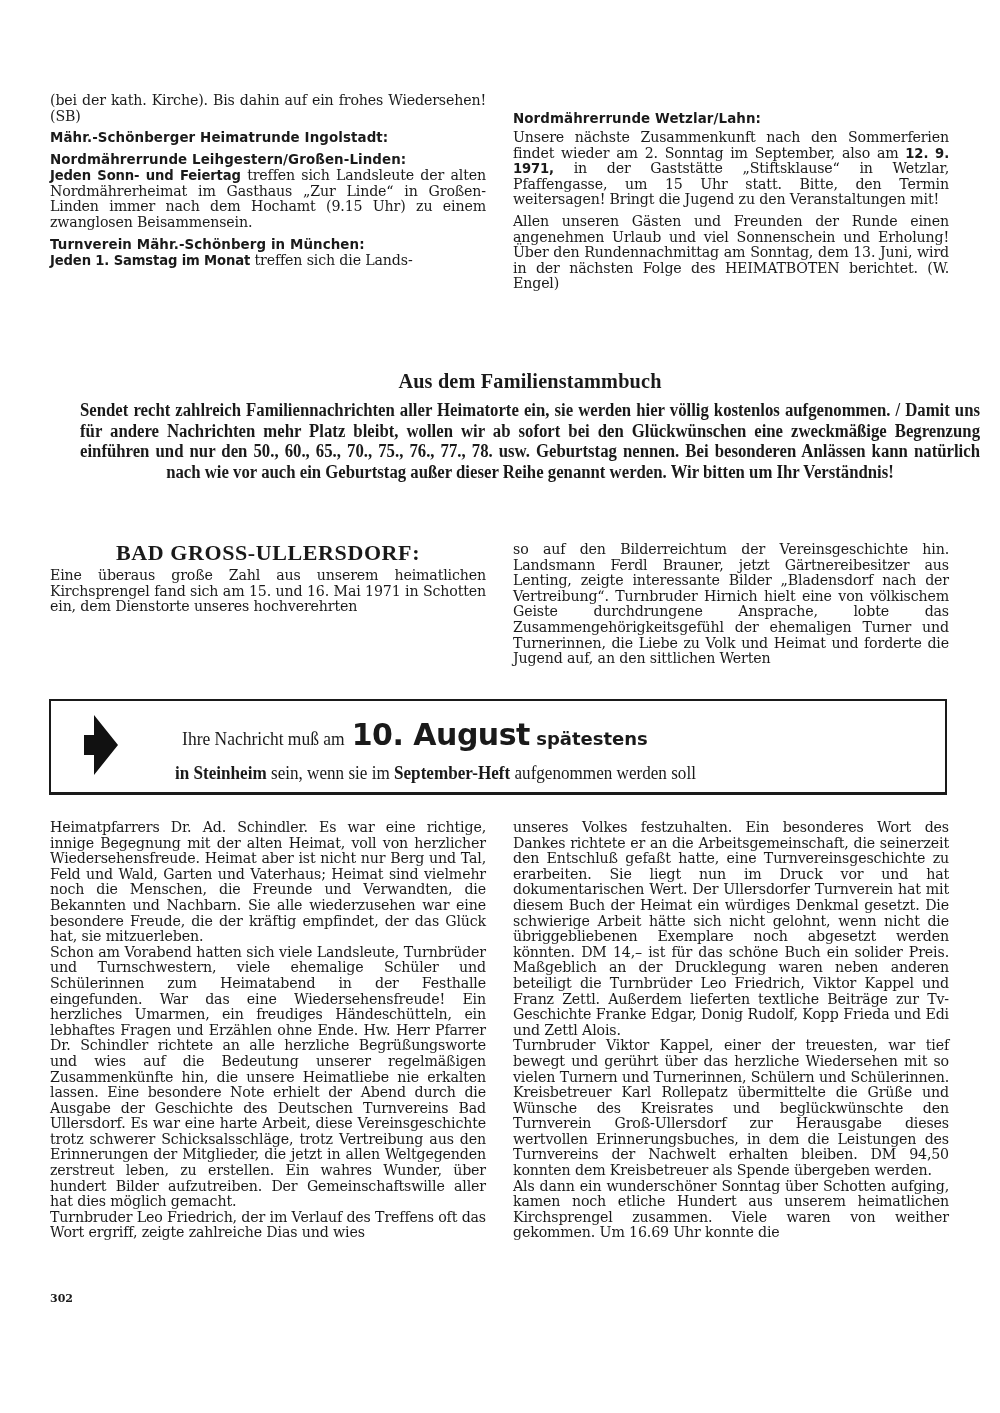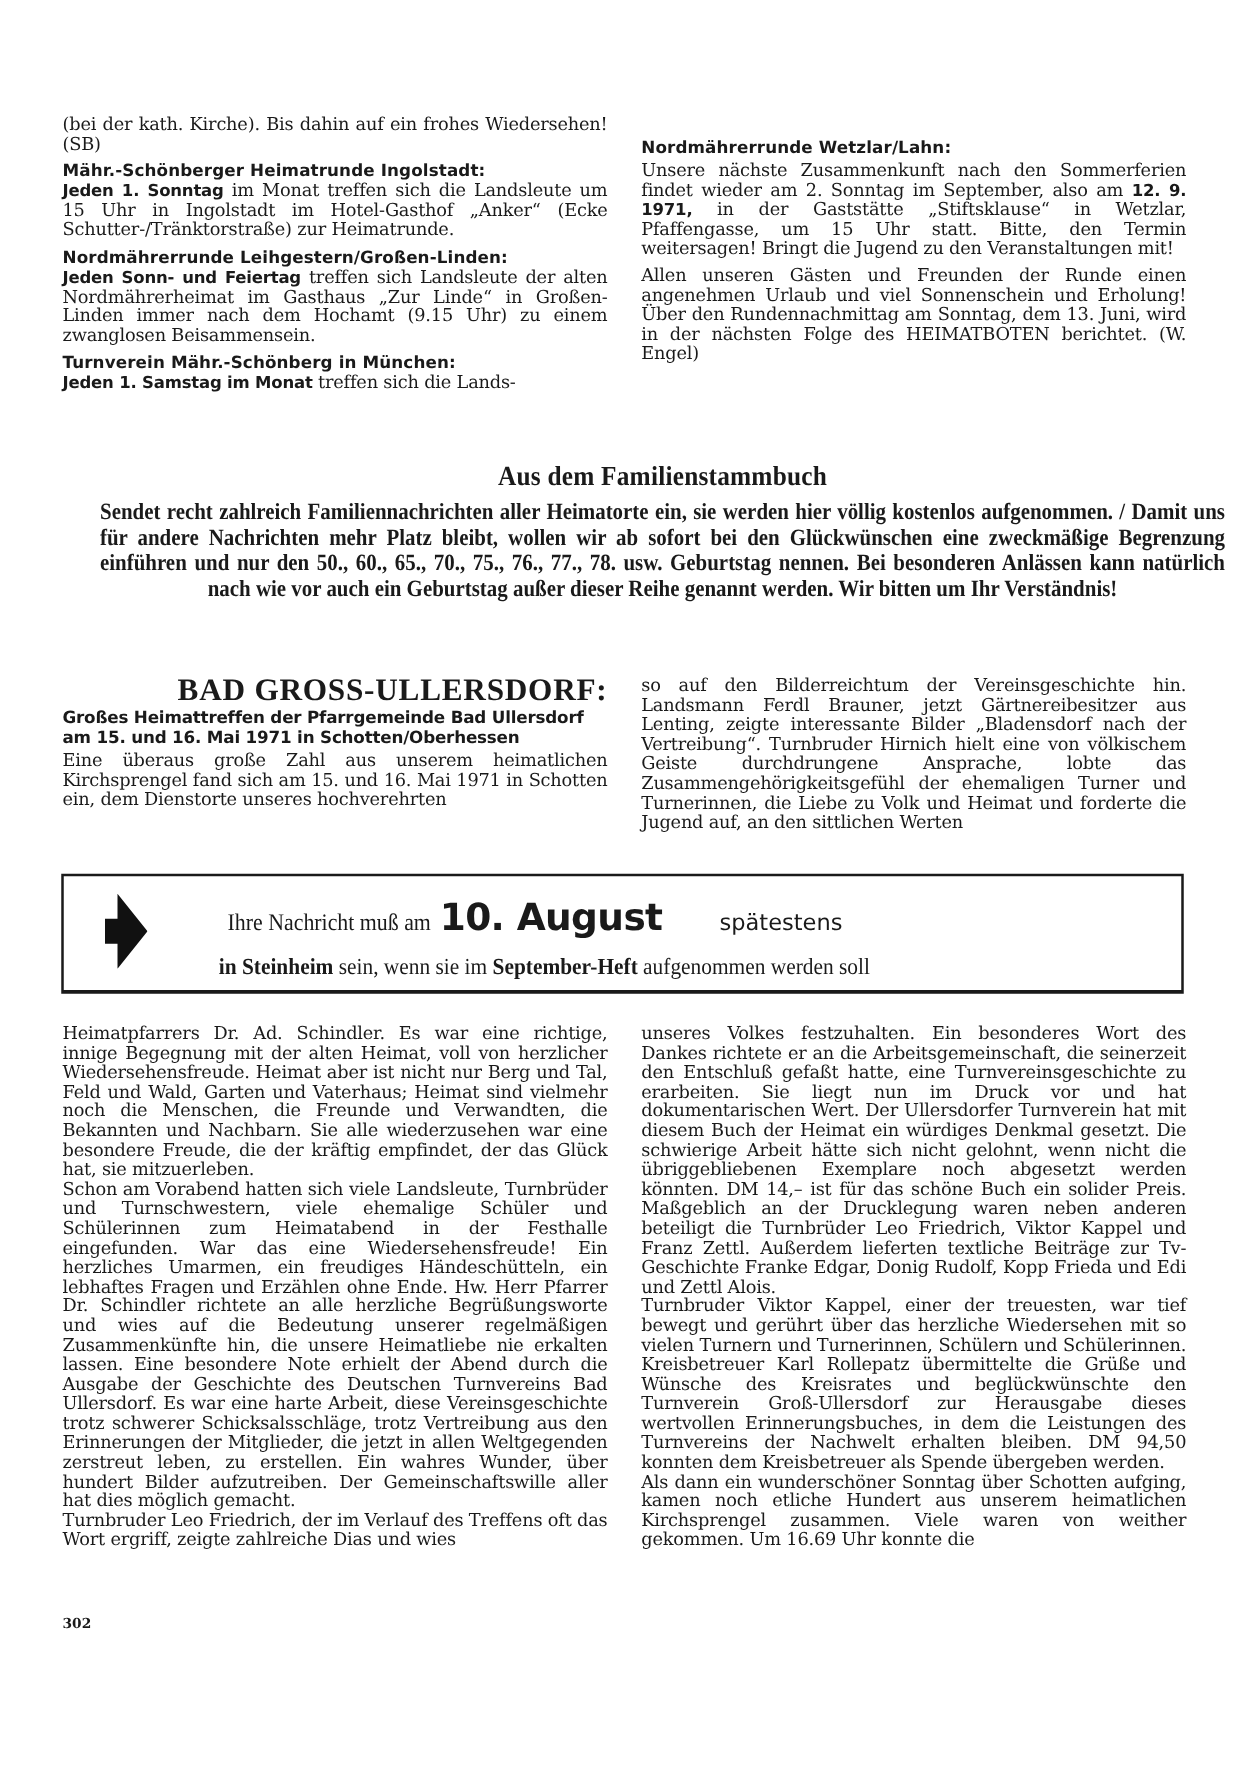--- a/index.html
+++ b/index.html
@@ -62,24 +62,24 @@
       transform-origin: center top;
       width: 1000px;
       margin-left: -50px;
     }
 
     #col-mid-left  { left: 50px;  top: 542px; }
     #col-mid-right { left: 513px; top: 542px; }
     #bgu-title {
       font-family: "Liberation Serif", "DejaVu Serif", serif;
       font-weight: bold;
-      font-size: 25px;
+      font-size: 22px;
       line-height: 22px;
       letter-spacing: 0.6px;
-      text-align: right;
+      text-align: center;
     }
     #bgu-subtitle {
       margin-top: 3px;
       font-family: "DejaVu Sans", "Liberation Sans", sans-serif;
       font-weight: bold;
       font-size: 13.4px;
       line-height: 15.6px;
       text-align: left;
     }
 
@@ -105,23 +105,22 @@
     }
     #deadline-line1 .lead { vertical-align: baseline; transform: scaleX(0.92); display: inline-block; }
     #deadline-line1 .big {
       font-family: "DejaVu Sans", "Liberation Sans", sans-serif;
       font-weight: bold;
       font-size: 30px;
       letter-spacing: -0.5px;
     }
     #deadline-line1 .after {
       font-family: "DejaVu Sans", "Liberation Sans", sans-serif;
-      font-weight: normal;
+      font-weight: bold;
       font-size: 18px;
-      margin-left: 40px;
     }
     #deadline-line2 {
       position: absolute;
       left: 124px; top: 62px;
       white-space: nowrap;
       font-family: "Liberation Serif", "DejaVu Serif", serif;
       font-size: 18.4px;
       transform: scaleX(0.93);
       transform-origin: left top;
     }
@@ -137,41 +136,39 @@
       font-weight: bold;
       font-size: 11px;
     }
   </style>
 </head>
 <body>
 
 <div class="col" id="col-top-left">
   <p>(bei der kath. Kirche). Bis dahin auf ein frohes Wiedersehen! (SB)</p>
   <p class="sans-head gap">Mähr.-Schönberger Heimatrunde Ingolstadt:</p>
-  <p><span class="sans-bold">Jeden 1. Sonntag</span><span> im Monat treffen sich die Landsleute um 15 Uhr in Ingolstadt im Hotel-Gasthof „Anker“ (Ecke Schutter-/Tränktorstraße) zur Heimatrunde.</span></p>
   <p class="sans-head gap">Nordmährerrunde Leihgestern/Großen-Linden:</p>
   <p><span class="sans-bold">Jeden Sonn- und Feiertag</span><span> treffen sich Landsleute der alten Nordmährerheimat im Gasthaus „Zur Linde“ in Großen-Linden immer nach dem Hochamt (9.15 Uhr) zu einem zwanglosen Beisammensein.</span></p>
   <p class="sans-head gap">Turnverein Mähr.-Schönberg in München:</p>
   <p><span class="sans-bold">Jeden 1. Samstag im Monat</span><span> treffen sich die Lands-</span></p>
 </div>
 
 <div class="col" id="col-top-right">
   <p class="sans-head" style="margin-top:18px">Nordmährerrunde Wetzlar/Lahn:</p>
   <p style="margin-top:3px"><span>Unsere nächste Zusammenkunft nach den Sommerferien findet wieder am 2. Sonntag im September, also am </span><span class="sans-bold">12. 9. 1971,</span><span> in der Gaststätte „Stiftsklause“ in Wetzlar, Pfaffengasse, um 15 Uhr statt. Bitte, den Termin weitersagen! Bringt die Jugend zu den Veranstaltungen mit!</span></p>
   <p class="gap">Allen unseren Gästen und Freunden der Runde einen angenehmen Urlaub und viel Sonnenschein und Erholung! Über den Rundennachmittag am Sonntag, dem 13. Juni, wird in der nächsten Folge des HEIMATBOTEN berichtet. (W. Engel)</p>
 </div>
 
 <div id="family-section">
   <div id="family-title">Aus dem Familienstammbuch</div>
   <div id="family-body">Sendet recht zahlreich Familiennachrichten aller Heimatorte ein, sie werden hier völlig kostenlos aufgenommen. / Damit uns für andere Nachrichten mehr Platz bleibt, wollen wir ab sofort bei den Glückwünschen eine zweckmäßige Begrenzung einführen und nur den 50., 60., 65., 70., 75., 76., 77., 78. usw. Geburtstag nennen. Bei besonderen Anlässen kann natürlich nach wie vor auch ein Geburtstag außer dieser Reihe genannt werden. Wir bitten um Ihr Verständnis!</div>
 </div>
 
 <div class="col" id="col-mid-left">
   <div id="bgu-title">BAD GROSS-ULLERSDORF:</div>
-  <div id="bgu-subtitle">Großes Heimattreffen der Pfarrgemeinde Bad Ullersdorf am 15. und 16. Mai 1971 in Schotten/Oberhessen</div>
   <p style="margin-top:4px">Eine überaus große Zahl aus unserem heimatlichen Kirchsprengel fand sich am 15. und 16. Mai 1971 in Schotten ein, dem Dienstorte unseres hochverehrten</p>
 </div>
 
 <div class="col" id="col-mid-right">
   <p>so auf den Bilderreichtum der Vereinsgeschichte hin. Landsmann Ferdl Brauner, jetzt Gärtnereibesitzer aus Lenting, zeigte interessante Bilder „Bladensdorf nach der Vertreibung“. Turnbruder Hirnich hielt eine von völkischem Geiste durchdrungene Ansprache, lobte das Zusammengehörigkeitsgefühl der ehemaligen Turner und Turnerinnen, die Liebe zu Volk und Heimat und forderte die Jugend auf, an den sittlichen Werten</p>
 </div>
 
 <div id="deadline-box">
   <svg id="arrow-icon" viewBox="0 0 34 60">
     <polygon points="0,20 10,20 10,0 34,30 10,60 10,40 0,40" fill="#111"></polygon>

